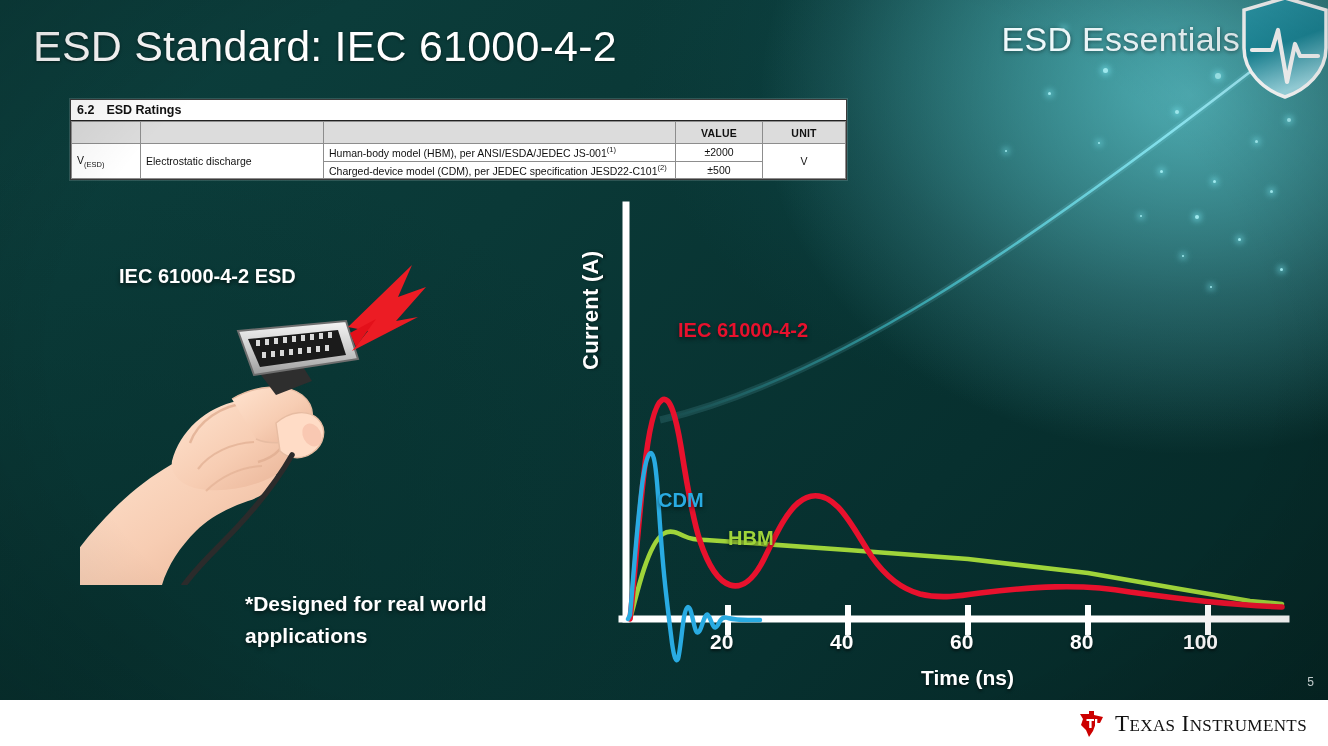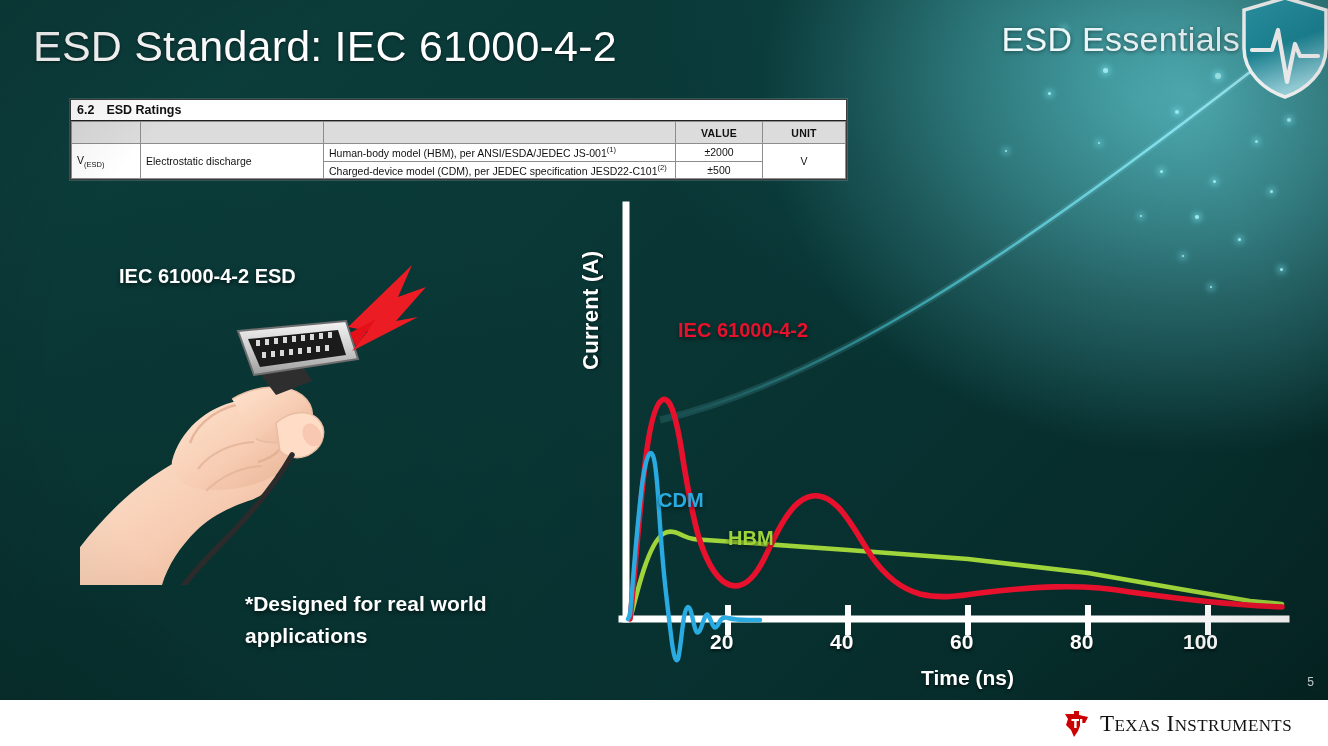--- a/index.html
+++ b/index.html
@@ -92,21 +92,21 @@
   }
   .tick-label{position:absolute;font-size:21px;font-weight:bold;color:#ffffff;
     text-shadow:0 2px 3px rgba(0,0,0,.6);}
   .series-label{position:absolute;font-size:20px;font-weight:bold;
     text-shadow:0 2px 4px rgba(0,0,0,.55);white-space:nowrap;}
 
   .pagenum{position:absolute;right:14px;top:675px;font-size:12px;color:#dfe9e9;}
 
   
   .footer{position:absolute;left:0;top:700px;width:1328px;height:46px;background:#ffffff;}
-  .ti-logo{position:absolute;right:36px;top:708px;height:32px;display:flex;align-items:center;gap:9px;}
+  .ti-logo{position:absolute;right:21px;top:708px;height:32px;display:flex;align-items:center;gap:9px;}
   .ti-word{
     font-family:"Liberation Serif",serif;font-size:23px;color:#111;letter-spacing:.4px;white-space:nowrap;
   }
   .ti-word .sc{font-size:17px;}
 </style>
 </head>
 <body>
 
 <div id="slide">
 

